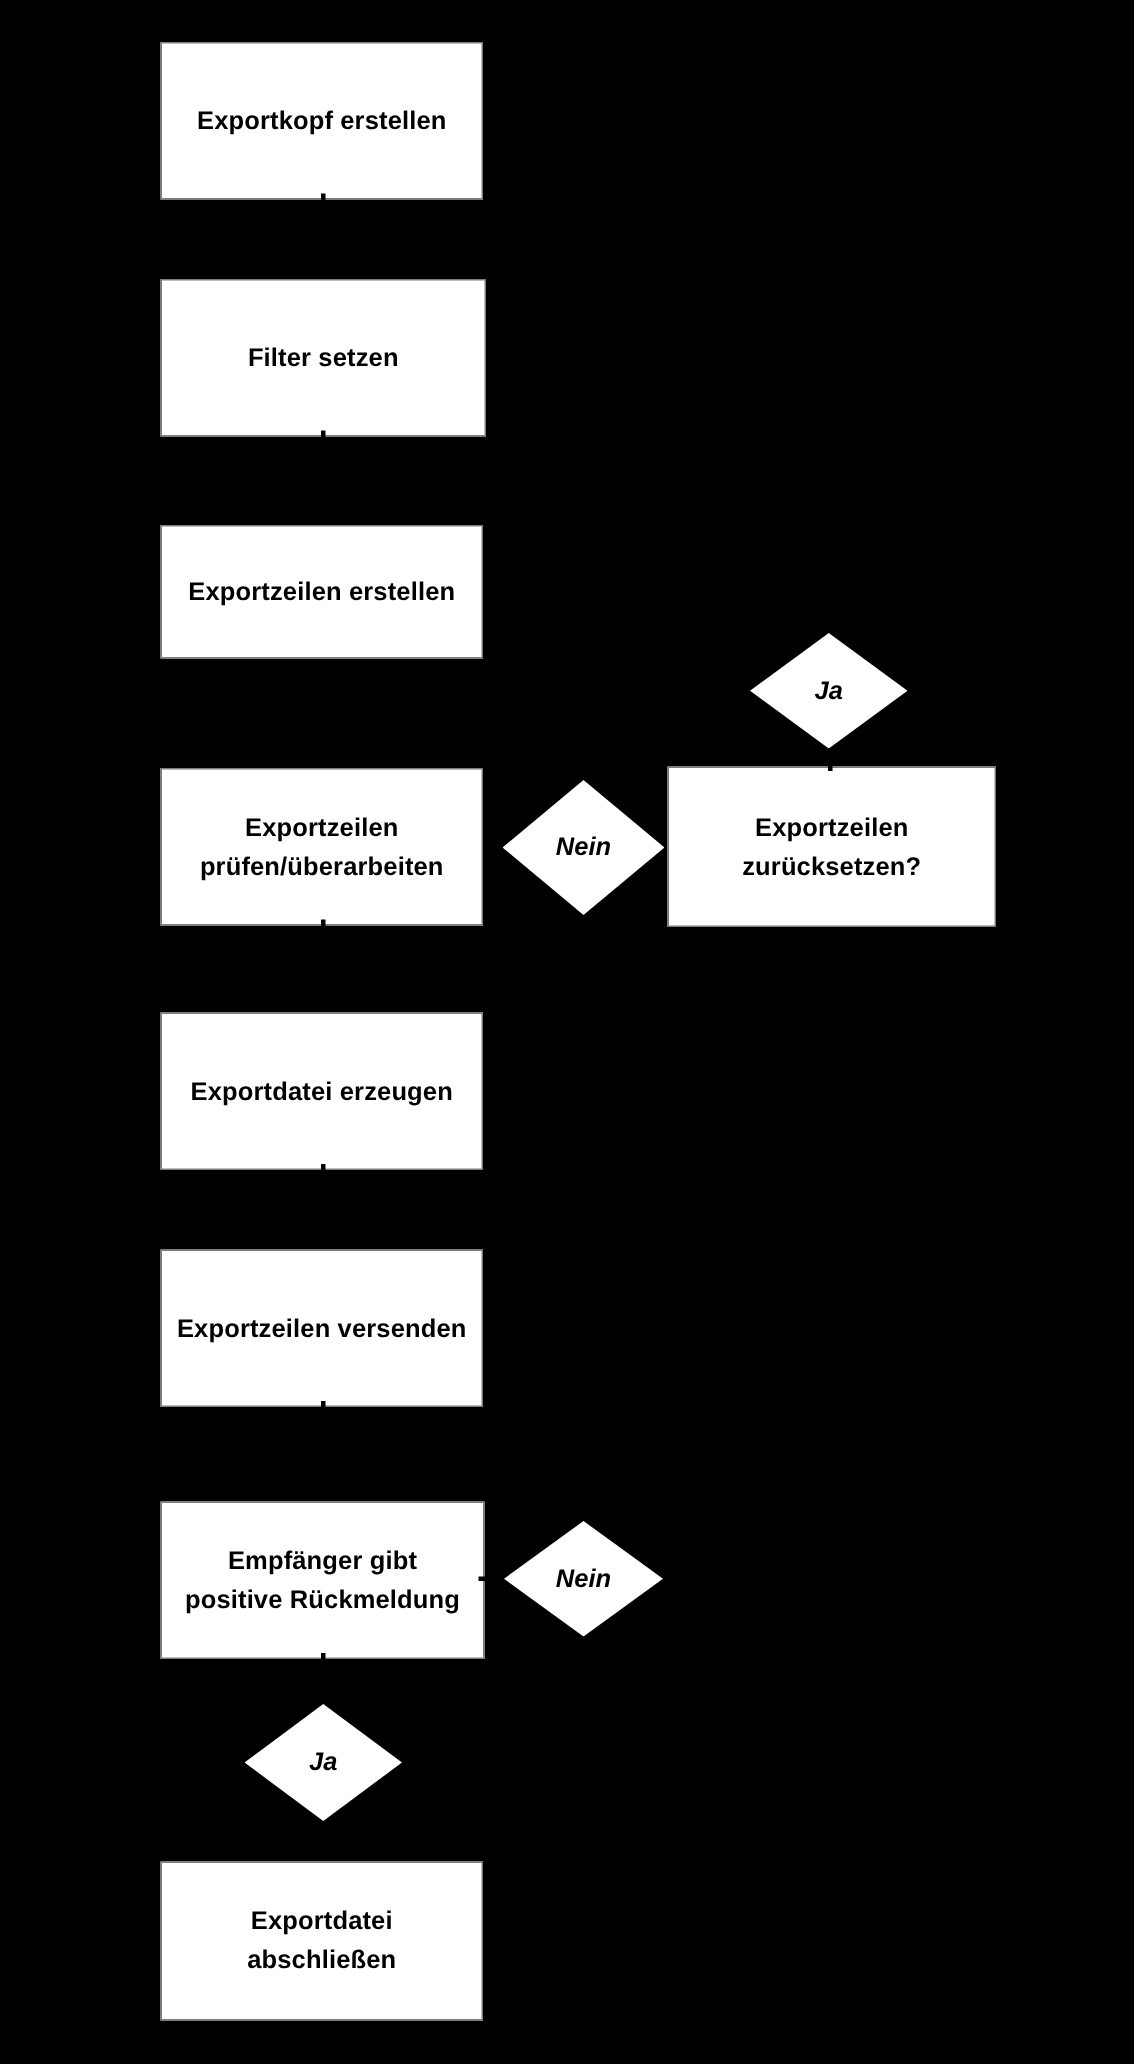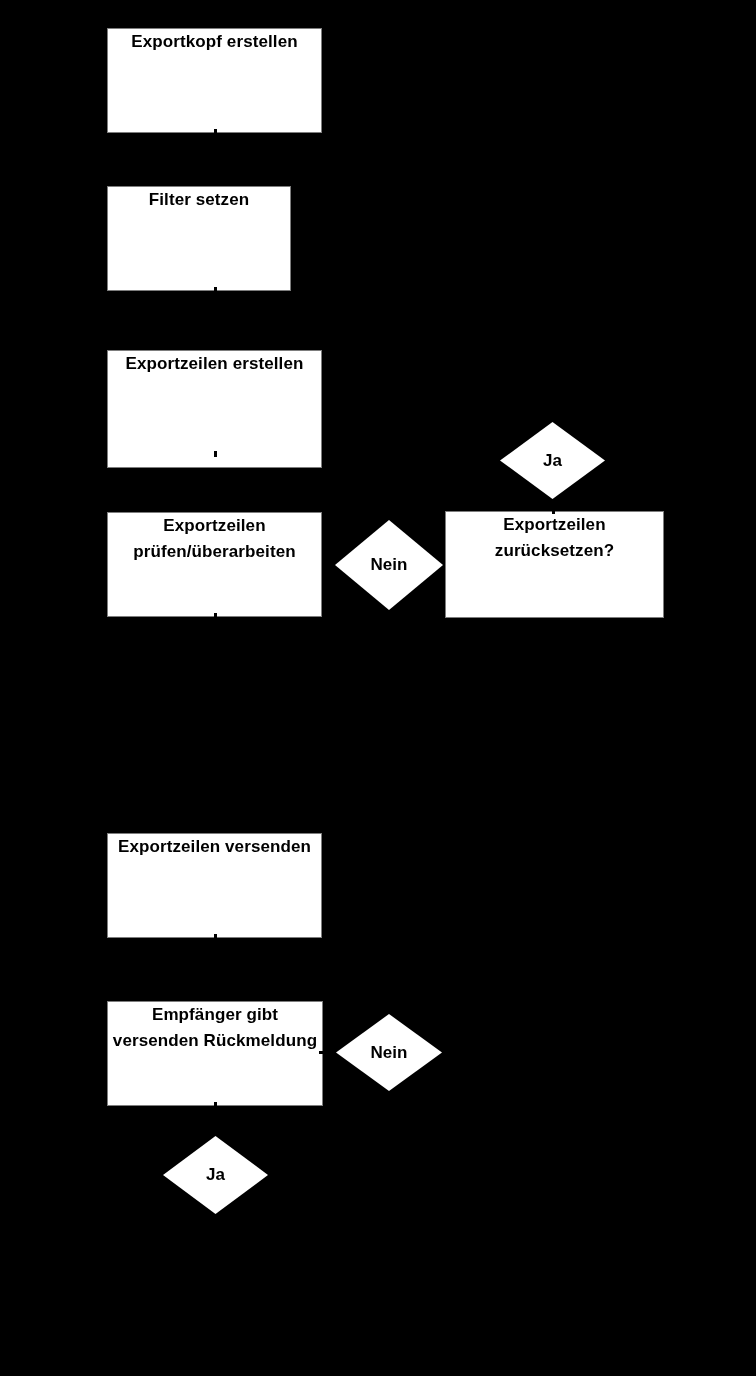--- a/index.html
+++ b/index.html
@@ -18,20 +18,21 @@
     height: 1376px;
     background: var(--bg, #000000);
     font-family: "Liberation Sans", sans-serif;
   }
   .box {
     position: absolute;
     box-sizing: border-box;
     background: var(--fill, #ffffff);
     border: 1px solid #7d7d7d;
     display: flex;
+    align-items: center;
     justify-content: center;
     text-align: center;
   }
   .box-label {
     color: var(--ink, #000000);
     font-weight: bold;
     font-size: 17px;
     line-height: 26px;
     white-space: pre-line;
     letter-spacing: 0.1px;
@@ -41,67 +42,75 @@
     background: var(--fill, #ffffff);
     clip-path: polygon(50% 0%, 100% 50%, 50% 100%, 0% 50%);
     display: flex;
     align-items: center;
     justify-content: center;
     text-align: center;
   }
   .dlabel {
     color: var(--ink, #000000);
     font-weight: bold;
+    font-style: italic;
   }
   .dlabel-ja   { font-size: 17px; }
   .dlabel-nein { font-size: 17px; }
   .notch {
     position: absolute;
     background: #000000;
   }
   .notch-v { width: 3px; height: 6px; }
   .notch-h { width: 6px; height: 3px; }
 </style>
 </head>
 <body>
 
 <div class="stage">
 
   <div class="box" style="left:107px; top:28px; width:215px; height:105px">
     <span class="box-label">Exportkopf erstellen</span>
   </div>
 
-  <div class="box" style="left:107px; top:186px; width:184px; height:105px">
+  <div class="box" style="left:107px; top:186px; width:217px; height:105px">
     <span class="box-label">Filter setzen</span>
   </div>
 
-  <div class="box" style="left:107px; top:350px; width:215px; height:118px">
+  <div class="box" style="left:107px; top:350px; width:215px; height:89px">
     <span class="box-label">Exportzeilen erstellen</span>
   </div>
 
   <div class="box" style="left:107px; top:512px; width:215px; height:105px">
     <span class="box-label">Exportzeilen
 prüfen/überarbeiten</span>
   </div>
 
   <div class="box" style="left:445px; top:511px; width:219px; height:107px">
     <span class="box-label">Exportzeilen
 zurücksetzen?</span>
   </div>
 
+  <div class="box" style="left:107px; top:675px; width:215px; height:105px">
+    <span class="box-label">Exportdatei erzeugen</span>
+  </div>
 
   <div class="box" style="left:107px; top:833px; width:215px; height:105px">
     <span class="box-label">Exportzeilen versenden</span>
   </div>
 
   <div class="box" style="left:107px; top:1001px; width:216px; height:105px">
     <span class="box-label">Empfänger gibt
-versenden Rückmeldung</span>
+positive Rückmeldung</span>
   </div>
 
+  <div class="box" style="left:107px; top:1241px; width:215px; height:106px">
+    <span class="box-label">Exportdatei
+abschließen</span>
+  </div>
 
   <div class="diamond" style="left:500px; top:422px; width:105px; height:77px">
     <span class="dlabel dlabel-ja">Ja</span>
   </div>
 
   <div class="diamond" style="left:335px; top:520px; width:108px; height:90px">
     <span class="dlabel dlabel-nein">Nein</span>
   </div>
 
   <div class="diamond" style="left:336px; top:1014px; width:106px; height:77px">

